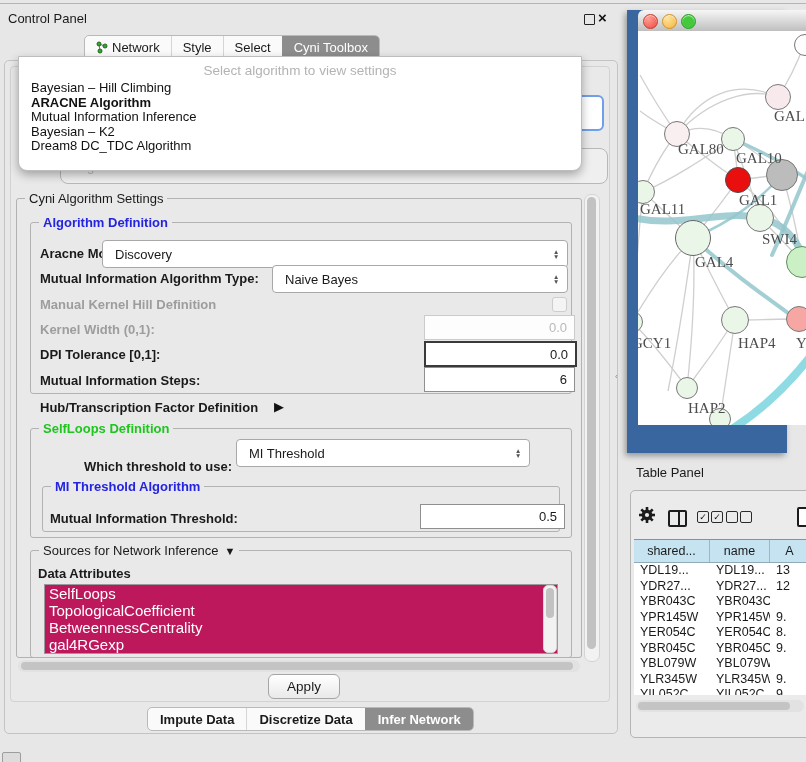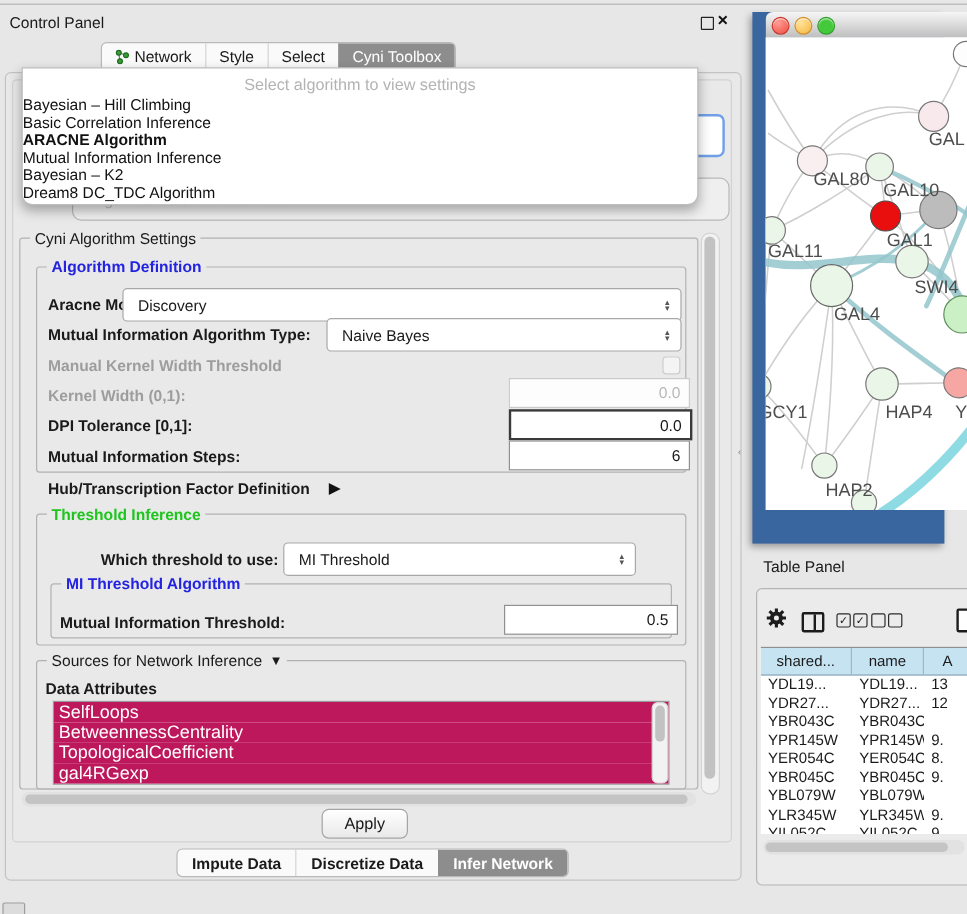--- a/index.html
+++ b/index.html
@@ -32,21 +32,21 @@
   .btab.active{background:#8d8d8d;color:#fff;border-left-color:#8d8d8d;}
 
   
   .combo-focus{left:560px;top:95px;width:40px;height:32px;background:#fff;border:2px solid #6f9fe8;border-radius:6px;z-index:5;}
   .ghost-combo{left:60px;top:148px;width:520px;height:34px;background:#efefef;border:1px solid #b8b8b8;border-radius:8px;z-index:5;
                display:flex;align-items:center;padding-left:26px;font-size:13px;color:#bdbdbd;}
   .popup{left:18px;top:56px;width:562px;height:113px;background:#fff;border:1px solid #bdbdbd;border-radius:0 0 9px 9px;
          box-shadow:0 4px 10px rgba(0,0,0,.30);z-index:10;}
   .popup-placeholder{width:100%;text-align:center;margin-top:6px;font-size:13.5px;color:#b3b3b3;}
   .popup-items{margin-top:3px;}
-  .pitem{font-size:13px;line-height:14.5px;padding-left:0;color:#111;}
+  .pitem{font-size:13px;line-height:14.5px;padding-left:12px;color:#111;}
   .pitem.sel{font-weight:bold;}
 
   
   .group{border:1px solid #b2b2b2;border-radius:3px;}
   .gtitle{position:absolute;top:-8px;left:8px;background:#e9e9e9;padding:0 4px;font-size:13px;white-space:nowrap;}
   .blue{color:#2323e0;font-weight:bold;}
   .green{color:#1dc51d;font-weight:bold;}
 
   .combo{background:#fff;border:1px solid #a8a8a8;border-radius:4px;display:flex;align-items:center;}
   .combo .val{flex:1;padding-left:12px;font-size:13px;}
@@ -63,21 +63,21 @@
 
   .vscroll{background:#f2f2f2;border:1px solid #d4d4d4;border-radius:7px;}
   .vthumb{position:absolute;left:1.5px;width:9px;background:#c2c2c2;border-radius:5px;}
   .hscroll{background:#e2e2e2;border-radius:6px;}
   .hthumb{position:absolute;top:2px;height:8px;background:#c4c4c4;border-radius:4px;}
 
   .apply-btn{left:268px;top:674px;width:70px;height:23px;border:1px solid #a5a5a5;border-radius:6px;
              background:linear-gradient(#ffffff,#e9e9e9);display:flex;align-items:center;justify-content:center;font-size:13.5px;}
 
   
-  .netwin{left:627px;top:10px;width:160px;height:443px;background:#3a66a0;box-shadow:-2px 3px 6px rgba(0,0,0,.35);}
+  .netwin{left:627px;top:10px;width:160px;height:443px;background:#3a66a0;box-shadow:-2px 3px 6px rgba(0,0,0,.35);font-family:Liberation Serif, serif;}
   .net-title{position:absolute;left:11px;top:0;width:168px;height:21px;background:linear-gradient(#f6f6f6,#bfbfbf);
              border-bottom:1px solid #8a8a8a;border-top-left-radius:6px;}
   .light{position:absolute;top:4px;width:13px;height:13px;border-radius:50%;box-shadow:inset 0 1px 1px rgba(255,255,255,.7);}
   .net-canvas{position:absolute;left:11px;top:21px;width:168px;height:394px;background:#fff;overflow:hidden;}
   .node{position:absolute;border-radius:50%;border:1.5px solid #787878;box-sizing:border-box;}
   .nlabel{position:absolute;font-size:15px;color:#4d4d4d;white-space:nowrap;}
 
   
   .tp-title{left:636px;top:465px;font-size:13px;}
   .tp-frame{left:630px;top:490px;width:180px;height:246px;border:1px solid #b5b5b5;border-radius:5px;background:#ebebeb;}
@@ -130,21 +130,20 @@
 
 <div class="abs combo-focus"></div>
 <div class="abs ghost-combo">
   <span>gal.filtered.sif default node</span>
 </div>
 
 <div class="abs popup">
   <div class="popup-placeholder">Select algorithm to view settings</div>
   <div class="popup-items">
     <div class="pitem">Bayesian – Hill Climbing</div>
-    <div class="pitem">Basic Correlation Inference</div>
     <div class="pitem sel">ARACNE Algorithm</div>
     <div class="pitem">Mutual Information Inference</div>
     <div class="pitem">Bayesian – K2</div>
     <div class="pitem">Dream8 DC_TDC Algorithm</div>
   </div>
 </div>
 
 <div class="abs vscroll" style="left:584px;top:194px;width:14px;height:466px;">
   <div class="vthumb" style="top:2px;height:452px;"></div>
 </div>
@@ -165,37 +164,37 @@
     </span>
 </div>
 <div class="abs b f13 nowrap" style="left:40px;top:271px;">Mutual Information Algorithm Type:</div>
 <div class="abs combo" style="left:272px;top:265px;width:294px;height:26px;">
   <span class="val">Naive Bayes</span>
   <span class="spin">
       <span>▴</span>
       <span>▾</span>
     </span>
 </div>
-<div class="abs gray-label nowrap" style="left:40px;top:297px;">Manual Kernel Width Threshold</div>
+<div class="abs gray-label nowrap" style="left:40px;top:297px;">Manual Kernel Hill Definition</div>
 <div class="abs cbx" style="left:552px;top:297px;"></div>
 <div class="abs gray-label nowrap" style="left:40px;top:322px;">Kernel Width (0,1):</div>
 <div class="abs field dis" style="left:424px;top:315px;width:142px;height:23px;">0.0</div>
 <div class="abs b f13 nowrap" style="left:40px;top:347px;">DPI Tolerance [0,1]:</div>
 <div class="abs field dark" style="left:424px;top:341px;width:142px;height:22px;">0.0</div>
 <div class="abs b f13 nowrap" style="left:40px;top:373px;">Mutual Information Steps:</div>
 <div class="abs field med" style="left:424px;top:367px;width:142px;height:23px;">6</div>
 
 <div class="abs b f13 nowrap" style="left:40px;top:400px;">Hub/Transcription Factor Definition</div>
 <div class="abs f13" style="left:274px;top:399px;color:#111;">▶</div>
 
 <div class="abs group" style="left:30px;top:428px;width:540px;height:108px;">
-  <span class="gtitle green">Threshold Inference</span>
+  <span class="gtitle green">SelfLoops Definition</span>
 </div>
 <div class="abs b f13 nowrap" style="left:84px;top:459px;">Which threshold to use:</div>
-<div class="abs combo" style="left:236px;top:452px;width:292px;height:26px;gap:44px;">
+<div class="abs combo" style="left:236px;top:439px;width:292px;height:26px;gap:44px;">
   <span class="val">MI Threshold</span>
   <span class="spin">
       <span>▴</span>
       <span>▾</span>
     </span>
 </div>
 <div class="abs group" style="left:42px;top:486px;width:516px;height:44px;">
   <span class="gtitle blue">MI Threshold Algorithm</span>
 </div>
 <div class="abs b f13 nowrap" style="left:50px;top:511px;">Mutual Information Threshold:</div>
@@ -203,22 +202,22 @@
 
 <div class="abs group" style="left:30px;top:550px;width:540px;height:106px;">
   <span class="gtitle" style="display:flex;gap:6px;align-items:center;">
     <span>Sources for Network Inference</span>
     <span style="font-size:11px;">▼</span>
   </span>
 </div>
 <div class="abs b f13 nowrap" style="left:38px;top:566px;">Data Attributes</div>
 <div class="abs attr-list" style="left:44px;top:584px;width:512px;height:68px;">
   <div class="attr-item">SelfLoops</div>
+  <div class="attr-item">TopologicalCoefficient</div>
   <div class="attr-item">BetweennessCentrality</div>
-  <div class="attr-item">TopologicalCoefficient</div>
   <div class="attr-item">gal4RGexp</div>
 </div>
 <div class="abs vscroll" style="left:543px;top:585px;width:12px;height:66px;border-radius:5px;">
   <div class="vthumb" style="top:2px;height:30px;width:8px;"></div>
 </div>
 
 <div class="abs hscroll" style="left:18px;top:660px;width:562px;height:12px;">
   <div class="hthumb" style="left:3px;width:552px;"></div>
 </div>
 

